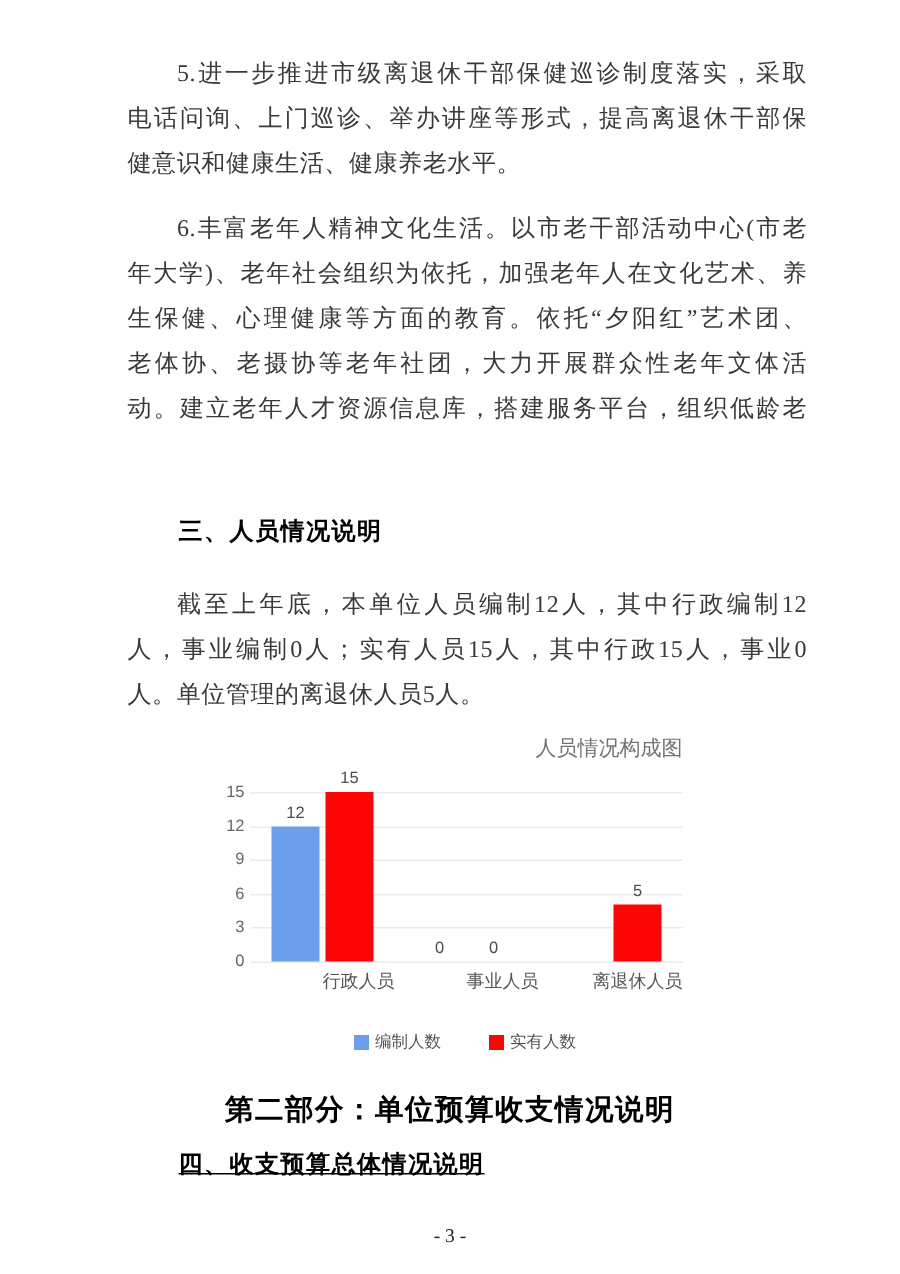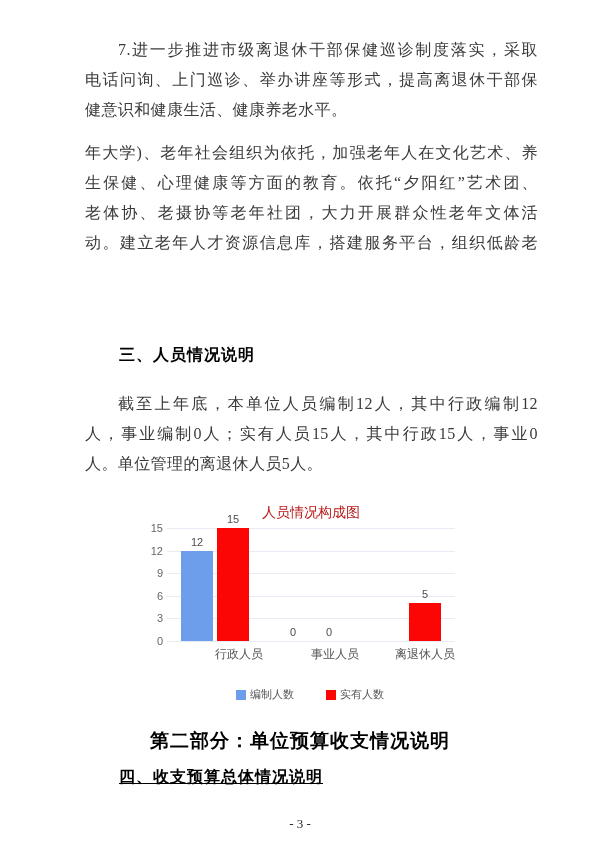--- a/index.html
+++ b/index.html
@@ -22,44 +22,45 @@
   #heading-personnel { position:absolute; left:119px; top:344px; font-size:16px; line-height:22px; letter-spacing:1px; }
   #part2-heading { position:absolute; left:0; top:728px; width:600px; text-align:center; font-size:19px; line-height:26px; letter-spacing:1px; }
   #heading-budget { position:absolute; left:119px; top:766px; font-size:16px; line-height:22px; letter-spacing:1px;text-decoration:underline; }
   #page-number { position:absolute; left:0; top:816px; width:600px; text-align:center; font-size:13px; line-height:16px; color:#222; }
 
   
   #chart {
     position:absolute; left:145px; top:490px; width:330px; height:228px;
     font-family:"Liberation Sans","DejaVu Sans",sans-serif;
   }
-  .chart-title { position:absolute; left:22px; top:14px; width:288px; text-align:center; font-size:14px; color:#b91c1c; }
+  .chart-title { position:absolute; left:22px; top:0; width:288px; text-align:right; font-size:14px; color:#737373; }
   .plot { position:absolute; left:22px; top:38px; width:288px; height:113px; }
   .gridline { position:absolute; left:0; width:288px; height:1px; background:#e6ebf4; }
   .ytick { position:absolute; left:0; width:18px; height:14px; line-height:14px; text-align:right; font-size:11px; color:#666666; }
   .bar { position:absolute; bottom:0; width:32px; }
   .vlabel { position:absolute; width:40px; text-align:center; font-size:11px; height:13px; line-height:13px; color:#4d4d4d; }
   .xlabels { position:absolute; left:22px; top:156px; width:288px; display:flex; }
   .xlabel { flex:1; text-align:right; font-size:12px; color:#555555; }
   .legend { position:absolute; left:0; top:197px; width:330px; display:flex; justify-content:center; gap:32px;text-align:right; }
   .legend-item { display:flex; align-items:center; gap:4px; font-size:11px; color:#555555; }
   .legend-swatch { width:10px; height:10px; }
 </style>
 </head>
 <body>
 
 <div class="page">
 
   <div class="para" id="para5" style="top:35px;">
-    <div class="ln j ind">7.进一步推进市级离退休干部保健巡诊制度落实，采取</div>
+    <div class="ln j ind">5.进一步推进市级离退休干部保健巡诊制度落实，采取</div>
     <div class="ln j">电话问询、上门巡诊、举办讲座等形式，提高离退休干部保</div>
     <div class="ln">健意识和健康生活、健康养老水平。</div>
   </div>
 
   <div class="para" id="para6" style="top:138px;">
+    <div class="ln j ind">6.丰富老年人精神文化生活。以市老干部活动中心(市老</div>
     <div class="ln j">年大学)、老年社会组织为依托，加强老年人在文化艺术、养</div>
     <div class="ln j">生保健、心理健康等方面的教育。依托“夕阳红”艺术团、</div>
     <div class="ln j">老体协、老摄协等老年社团，大力开展群众性老年文体活</div>
     <div class="ln j">动。建立老年人才资源信息库，搭建服务平台，组织低龄老</div>
   </div>
 
   <div class="h-sans" id="heading-personnel">三、人员情况说明</div>
 
   <div class="para" id="para-personnel" style="top:389px;">
     <div class="ln j ind">截至上年底，本单位人员编制12人，其中行政编制12</div>

